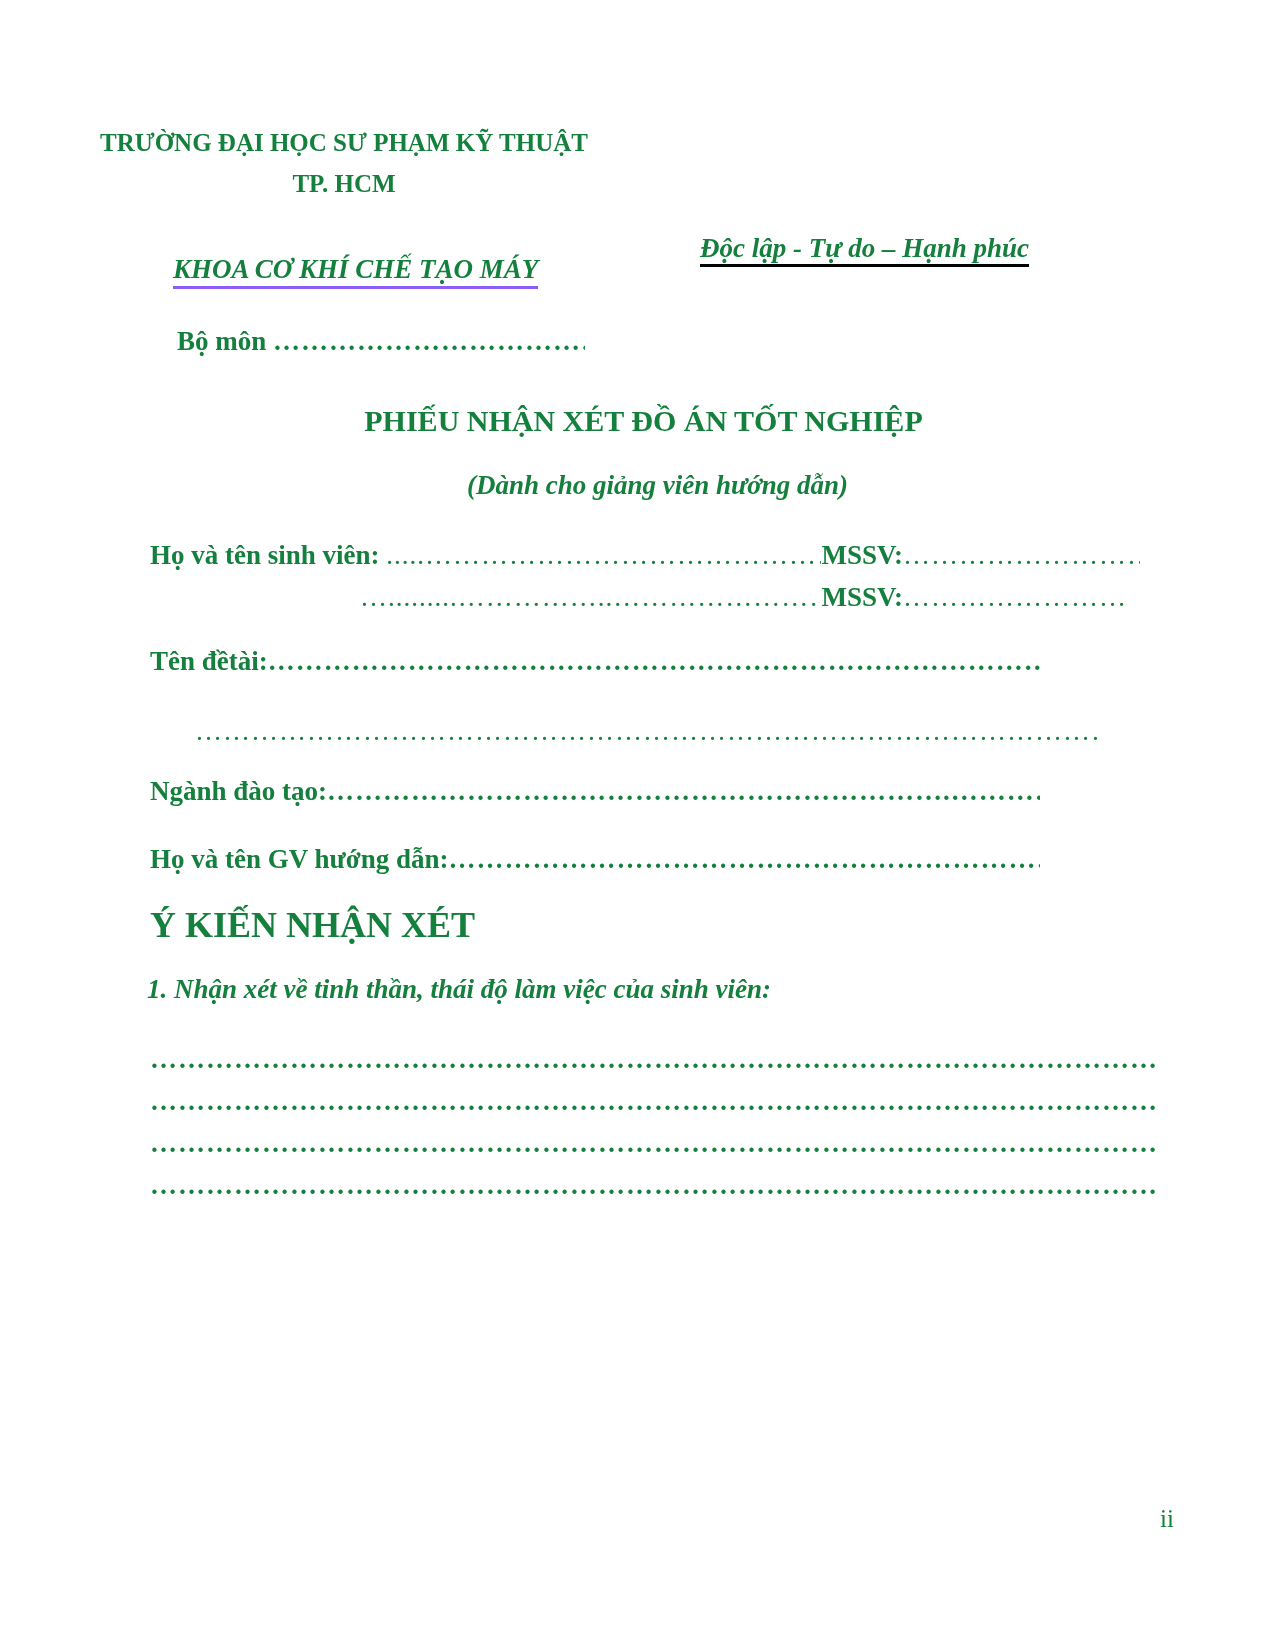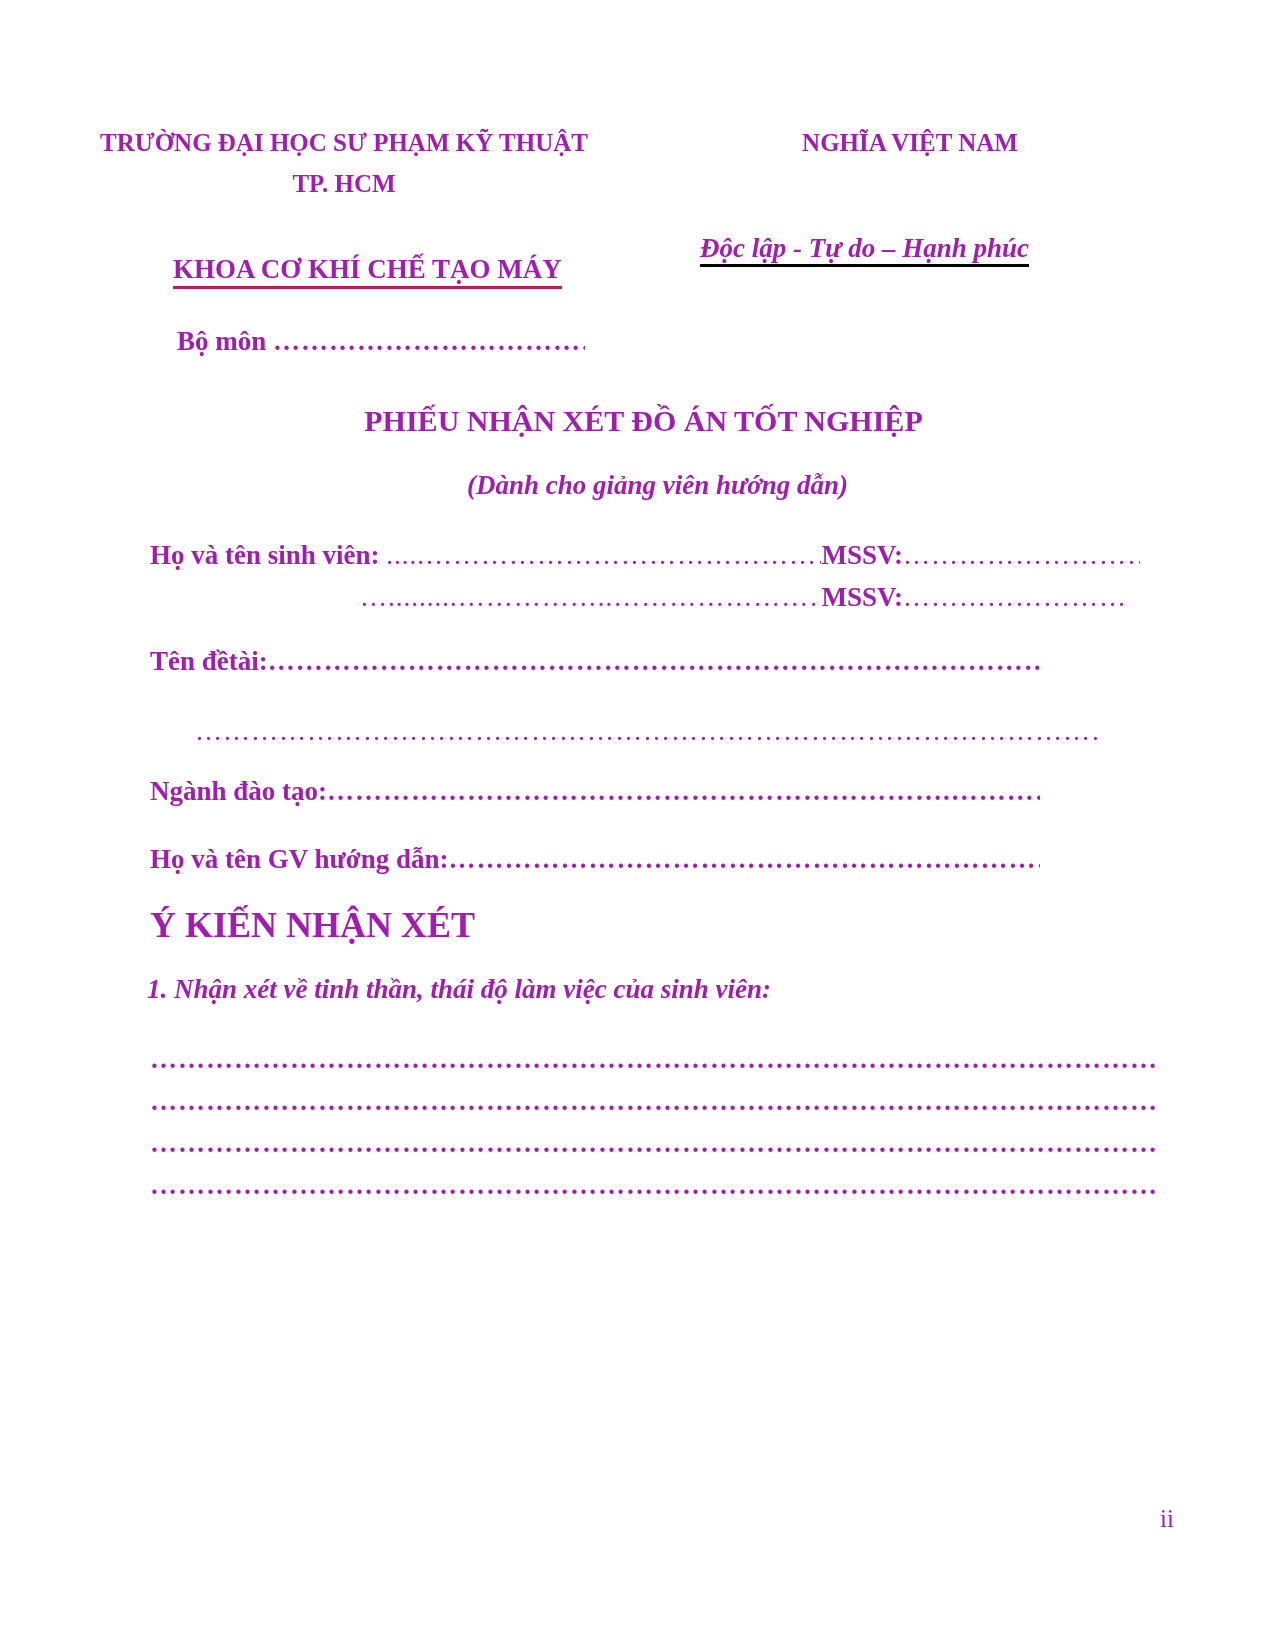--- a/index.html
+++ b/index.html
@@ -1,28 +1,28 @@
 <!DOCTYPE html>
 <html><head>
 <meta charset="utf-8">
 <style>
   html, body { margin: 0; padding: 0; background: #ffffff; }
   .page {
     position: relative;
     width: 1275px;
     height: 1650px;
     background: #ffffff;
-    color: #a21caf;
+    color: #15803d;
     font-family: "Liberation Serif", "DejaVu Serif", serif;
     overflow: hidden;
   }
   .abs { position: absolute; }
   .b  { font-weight: bold; }
   .i  { font-style: italic; }
-  .u  { border-bottom: 3px solid #be185d; padding-bottom: 2px; }
+  .u  { border-bottom: 3px solid #8b5cf6; padding-bottom: 2px; font-style: italic; }
   .u2 { border-bottom: 3px solid #000; padding-bottom: 1px; }
 
   .org-block, .rep-block {
     font-size: 25px;
     font-weight: bold;
     line-height: 41px;
     text-align: center;
   }
   .motto { font-size: 27px; }
   .faculty { font-size: 27px; }
@@ -62,21 +62,20 @@
 <body>
 
 <div class="page">
 
   <div class="abs org-block" style="left:94px; top:122px; width:500px;">
     <div>TRƯỜNG ĐẠI HỌC SƯ PHẠM KỸ THUẬT</div>
     <div>TP. HCM</div>
   </div>
 
   <div class="abs rep-block" style="left:700px; top:122px; width:420px;">
-    <div>NGHĨA VIỆT NAM</div>
   </div>
 
   <div class="abs motto" style="left:700px; top:233px; width:420px;">
     <span class="b i u2">Độc lập - Tự do – Hạnh phúc</span>
   </div>
 
   <div class="abs faculty" style="left:173px; top:254px;">
     <span class="b u">KHOA CƠ KHÍ CHẾ TẠO MÁY</span>
   </div>
 

